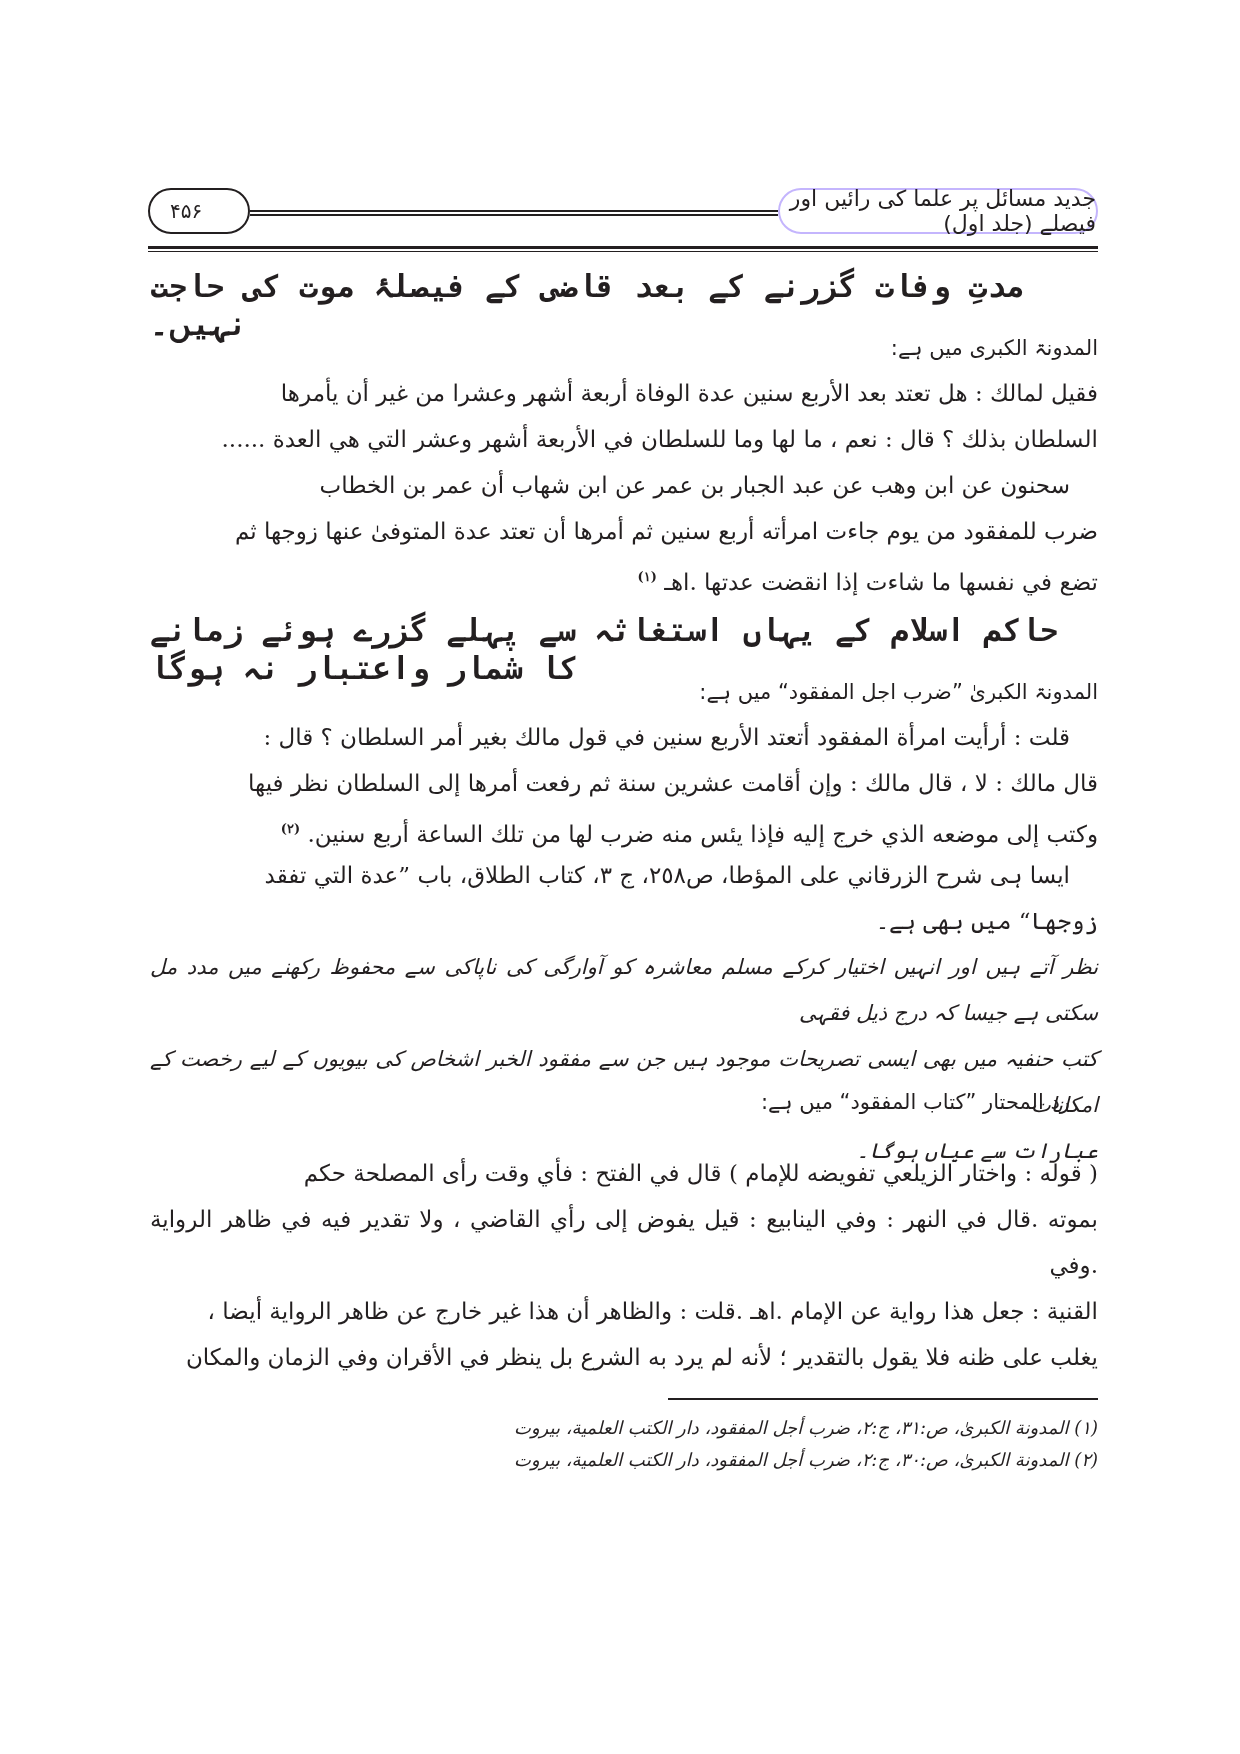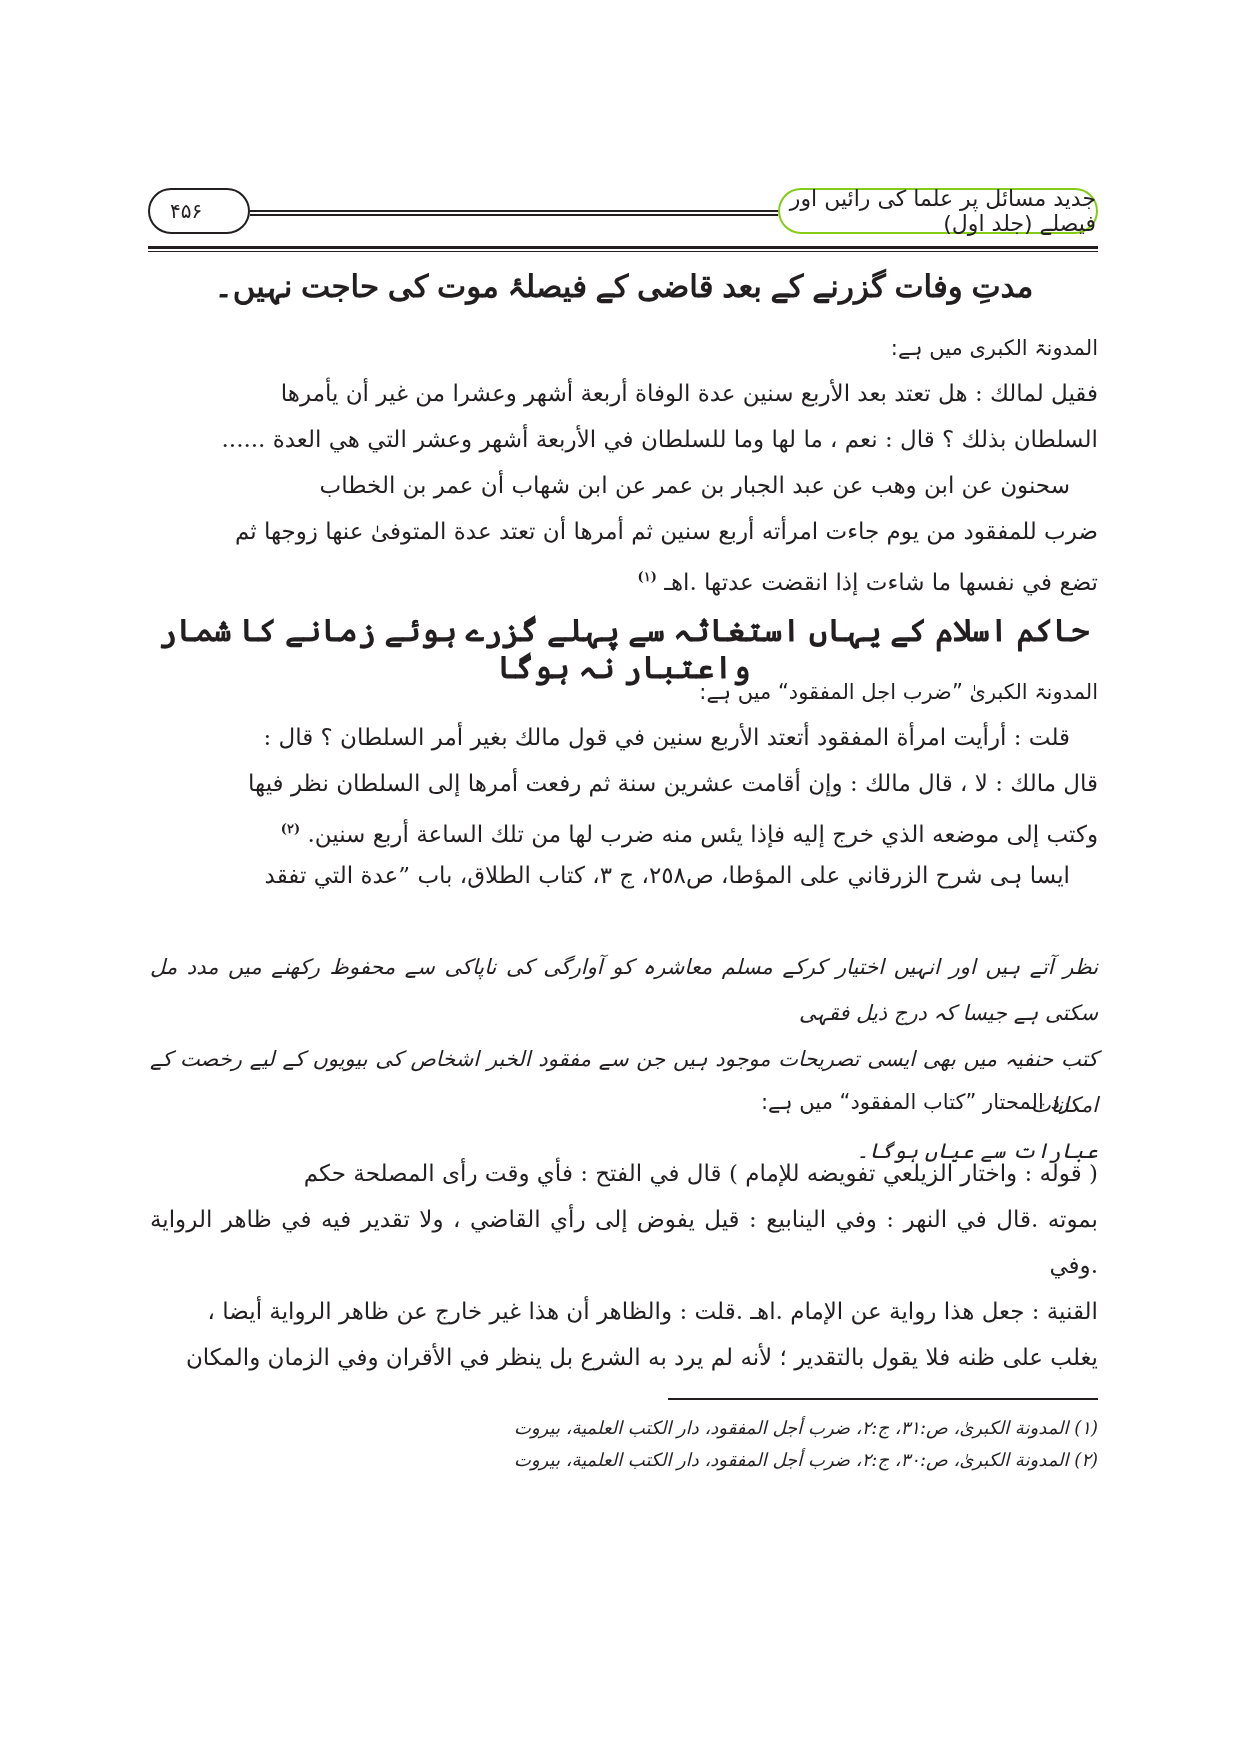--- a/index.html
+++ b/index.html
@@ -7,33 +7,33 @@
          font-family: "DejaVu Serif", serif; color: #231f20; }
   .page { position: absolute; left: 0; top: 0; width: 1240px; height: 1672px; }
 
   
   .hdr { position: absolute; top: 188px; left: 148px; width: 950px; height: 50px; }
   .hdr-page-pill { position: absolute; left: 0; top: 0; width: 102px; height: 46px;
        border: 2px solid #231f20; border-radius: 24px; box-sizing: border-box;
        display: flex; align-items: center; padding-left: 20px;
        font-size: 20px; font-family: "DejaVu Sans", sans-serif; }
   .hdr-title-pill { position: absolute; right: 0; top: 0; width: 320px; height: 46px;
-       border: 2px solid #84cc16; border-radius: 24px; box-sizing: border-box;
+       border: 2px solid #c4b5fd; border-radius: 24px; box-sizing: border-box;
        display: flex; align-items: center; justify-content: center;
        direction: rtl; font-size: 22px; font-family: "DejaVu Sans", sans-serif; }
   .hdr-mid-lines { position: absolute; left: 102px; right: 320px; top: 22px; height: 6px;
        border-top: 2px solid #231f20; border-bottom: 2px solid #231f20; box-sizing: border-box; }
   .hdr-rule { position: absolute; left: 148px; width: 950px; top: 246px; height: 6px;
        border-top: 3px solid #231f20; border-bottom: 1px solid #231f20; box-sizing: border-box; }
 
   .rtl { direction: rtl; text-align: right; }
   .block { position: absolute; left: 150px; width: 948px; }
 
-  .heading { text-align: center; font-weight: bold; font-size: 31px; direction: rtl;
-       font-family: Liberation Sans, sans-serif; }
+  .heading { text-align: left; font-weight: bold; font-size: 31px; direction: rtl;
+       font-family: Liberation Mono, monospace; }
   .label-urdu { font-size: 21px; font-family: "DejaVu Sans", sans-serif; }
   .arabic { font-size: 23px; line-height: 46px; text-align: justify; text-align-last: right;
        direction: rtl; }
   .arabic .indent { padding-right: 28px; }
   .urdu-para { font-size: 21px; line-height: 46px; direction: rtl; text-align: justify;
        font-family: "DejaVu Sans", sans-serif; font-style: italic; }
   sup.fn { font-size: 13px; font-weight: bold; }
 
   .fn-rule { position: absolute; left: 668px; width: 430px; top: 1398px; height: 0;
        border-top: 2px solid #231f20; }
@@ -77,20 +77,21 @@
     <div class="indent">قلت : أرأيت امرأة المفقود أتعتد الأربع سنين في قول مالك بغير أمر السلطان ؟ قال :</div>
     <div>قال مالك : لا ، قال مالك : وإن أقامت عشرين سنة ثم رفعت أمرها إلى السلطان نظر فيها</div>
     <div>
       <span>وكتب إلى موضعه الذي خرج إليه فإذا يئس منه ضرب لها من تلك الساعة أربع سنين.</span>
       <sup class="fn">(٢)</sup>
     </div>
   </div>
 
   <div class="block arabic" style="top:852px;">
     <div class="indent">ایسا ہی شرح الزرقاني على المؤطا، ص٢٥٨، ج ٣، كتاب الطلاق، باب ”عدة التي تفقد</div>
+    <div>زوجها“ میں بھی ہے۔</div>
   </div>
 
   <div class="block urdu-para" style="top:944px;">
     <div>نظر آتے ہیں اور انہیں اختیار کرکے مسلم معاشرہ کو آوارگی کی ناپاکی سے محفوظ رکھنے میں مدد مل سکتی ہے جیسا کہ درج ذیل فقہی</div>
     <div>کتب حنفیہ میں بھی ایسی تصریحات موجود ہیں جن سے مفقود الخبر اشخاص کی بیویوں کے لیے رخصت کے امکانات</div>
     <div style="text-align:right;">عبارات سے عیاں ہوگا۔</div>
   </div>
 
   <div class="block rtl label-urdu" style="top:1090px; padding-right:28px; box-sizing:border-box;">رد المحتار ”كتاب المفقود“ میں ہے:</div>
 

